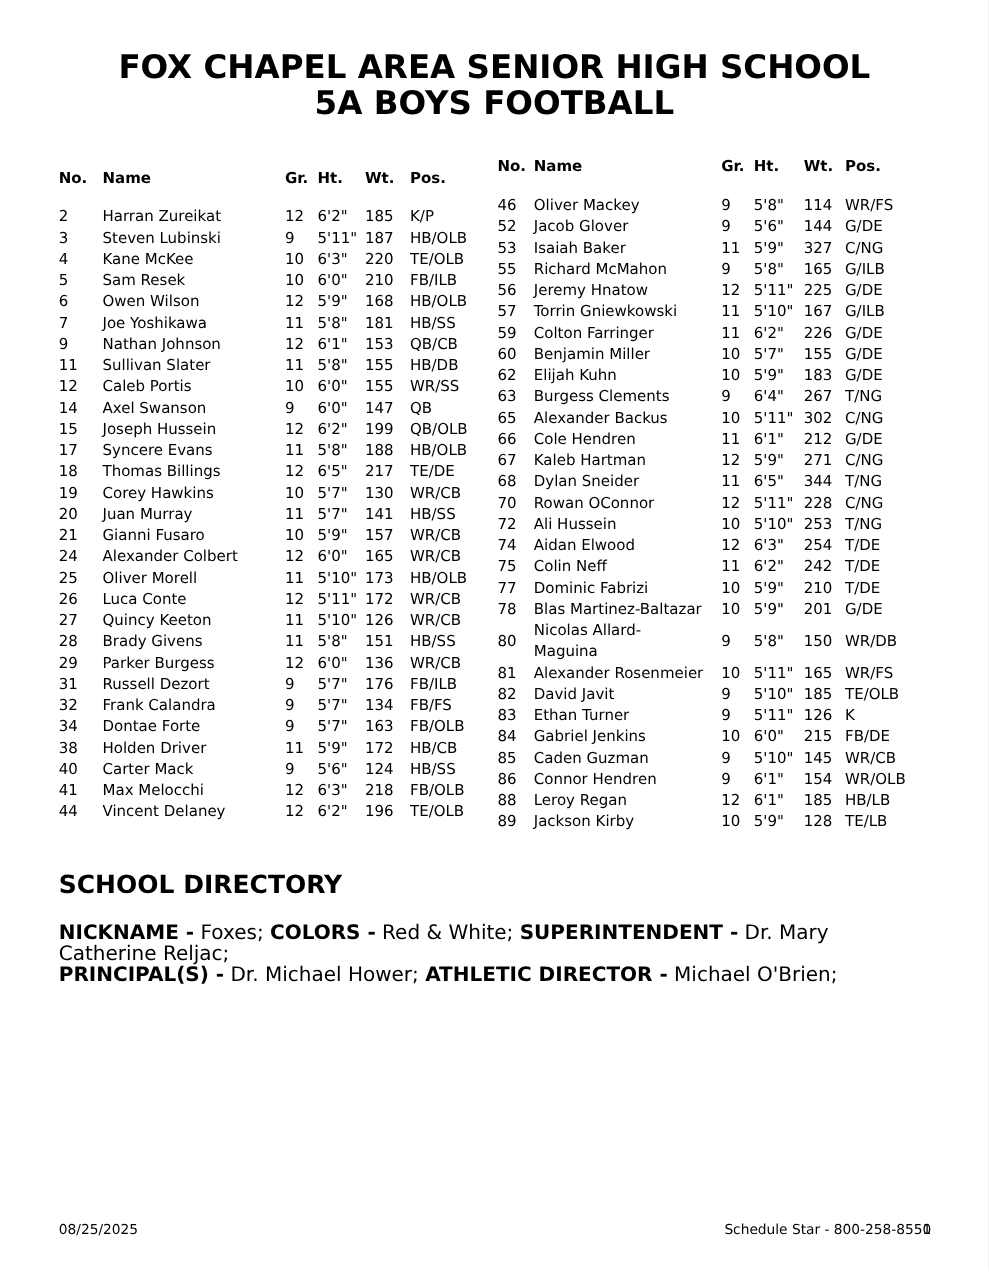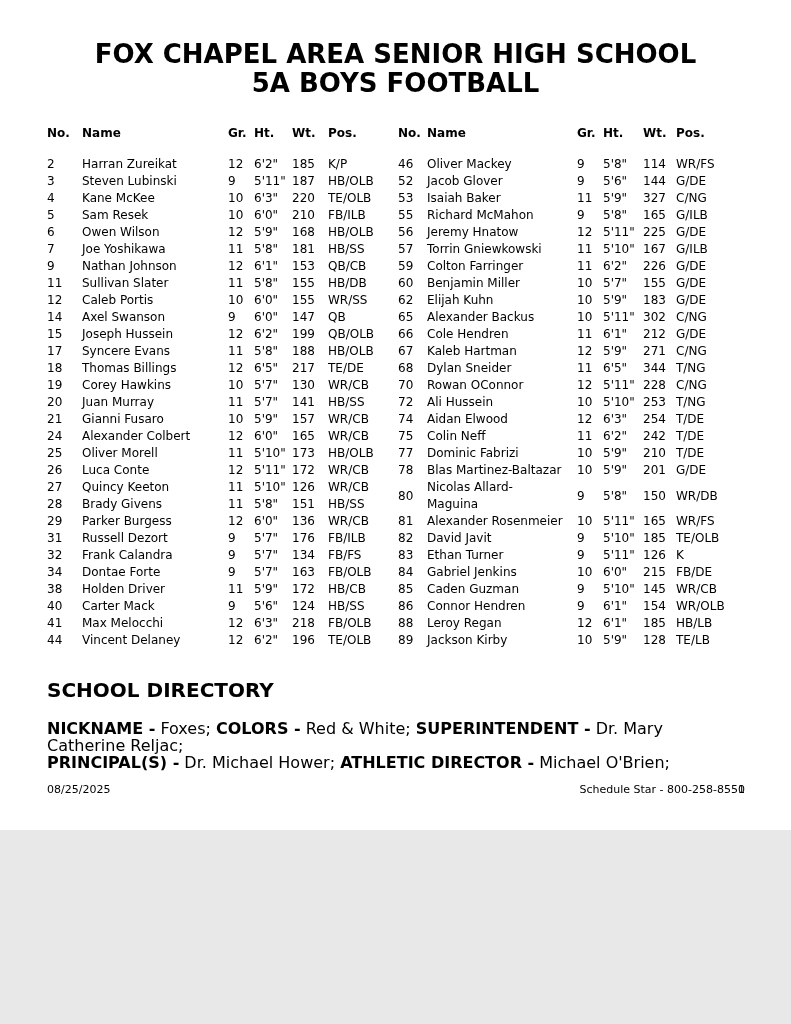--- a/index.html
+++ b/index.html
@@ -1,19 +1,19 @@
 <!DOCTYPE html>
 <html><head>
 <meta charset="utf-8">
 <style>
   html, body { margin: 0; padding: 0; background: #e8e8e8; }
   .page {
     position: relative;
     width: 791px;
-    height: 830px;
+    height: 1024px;
     margin: 0 auto;
     background: #ffffff;
     color: #000000;
     font-family: "DejaVu Sans", "Liberation Sans", sans-serif;
     box-sizing: border-box;
     padding: 40px 47px 0 47px;
     overflow: hidden;
   }
   .title {
     margin: 0 0 28px 0;
@@ -428,20 +428,28 @@
           </tr>
           <tr>
             <td class="nowrap">62</td>
             <td class="name">Elijah Kuhn</td>
             <td class="nowrap">10</td>
             <td class="nowrap">5'9"</td>
             <td class="nowrap">183</td>
             <td class="nowrap">G/DE</td>
           </tr>
           <tr>
+            <td class="nowrap">63</td>
+            <td class="name">Burgess Clements</td>
+            <td class="nowrap">9</td>
+            <td class="nowrap">6'4"</td>
+            <td class="nowrap">267</td>
+            <td class="nowrap">T/NG</td>
+          </tr>
+          <tr>
             <td class="nowrap">65</td>
             <td class="name">Alexander Backus</td>
             <td class="nowrap">10</td>
             <td class="nowrap">5'11"</td>
             <td class="nowrap">302</td>
             <td class="nowrap">C/NG</td>
           </tr>
           <tr>
             <td class="nowrap">66</td>
             <td class="name">Cole Hendren</td>

